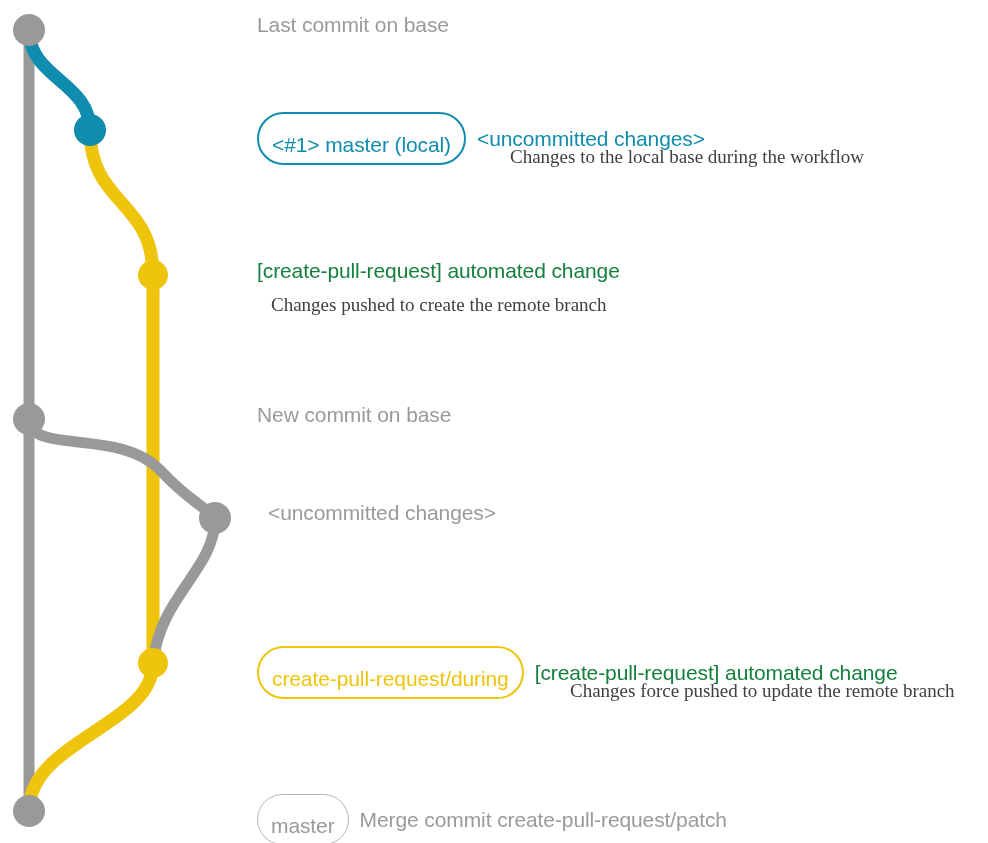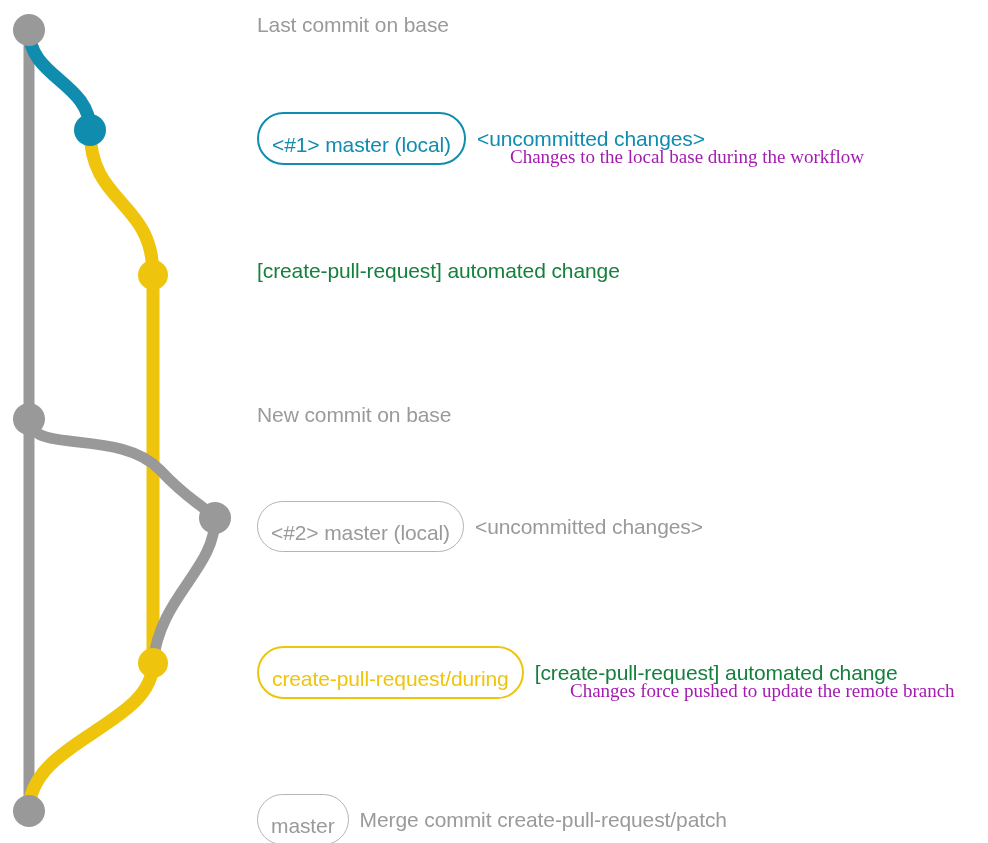--- a/index.html
+++ b/index.html
@@ -61,21 +61,21 @@
   .subject.gray   { color: #9a9a9a; }
 
   
   .row.nopill .subject { margin-left: 0; }
 
   .note {
     position: absolute;
     font-family: "Liberation Serif", serif;
     font-size: 19px;
     line-height: 1.1;
-    color: #a21caf;
+    color: #404040;
     white-space: nowrap;
   }
 </style>
 </head>
 <body>
 
 <div id="canvas">
 
   <svg id="graph-svg" viewBox="0 0 270 843" width="270" height="843" aria-hidden="true">
 
@@ -105,27 +105,27 @@
 
   <div class="row" style="top:112px;">
     <span class="pill blue">&lt;#1&gt; master (local)</span>
     <span class="subject blue">&lt;uncommitted changes&gt;</span>
   </div>
   <div class="note" style="left:510px; top:147px;">Changes to the local base during the workflow</div>
 
   <div class="row nopill" style="top:259px;">
     <span class="subject yellow">[create-pull-request] automated change</span>
   </div>
+  <div class="note" style="left:271px; top:295px;">Changes pushed to create the remote branch</div>
 
   <div class="row nopill" style="top:403px;">
     <span class="subject gray">New commit on base</span>
   </div>
 
   <div class="row" style="top:501px;">
-    <span class="pill gray">&lt;#2&gt; master (local)</span>
     <span class="subject gray">&lt;uncommitted changes&gt;</span>
   </div>
 
   <div class="row" style="top:646px;">
     <span class="pill yellow">create-pull-request/during</span>
     <span class="subject yellow">[create-pull-request] automated change</span>
   </div>
   <div class="note" style="left:570px; top:681px;">Changes force pushed to update the remote branch</div>
 
   <div class="row" style="top:794px;">

